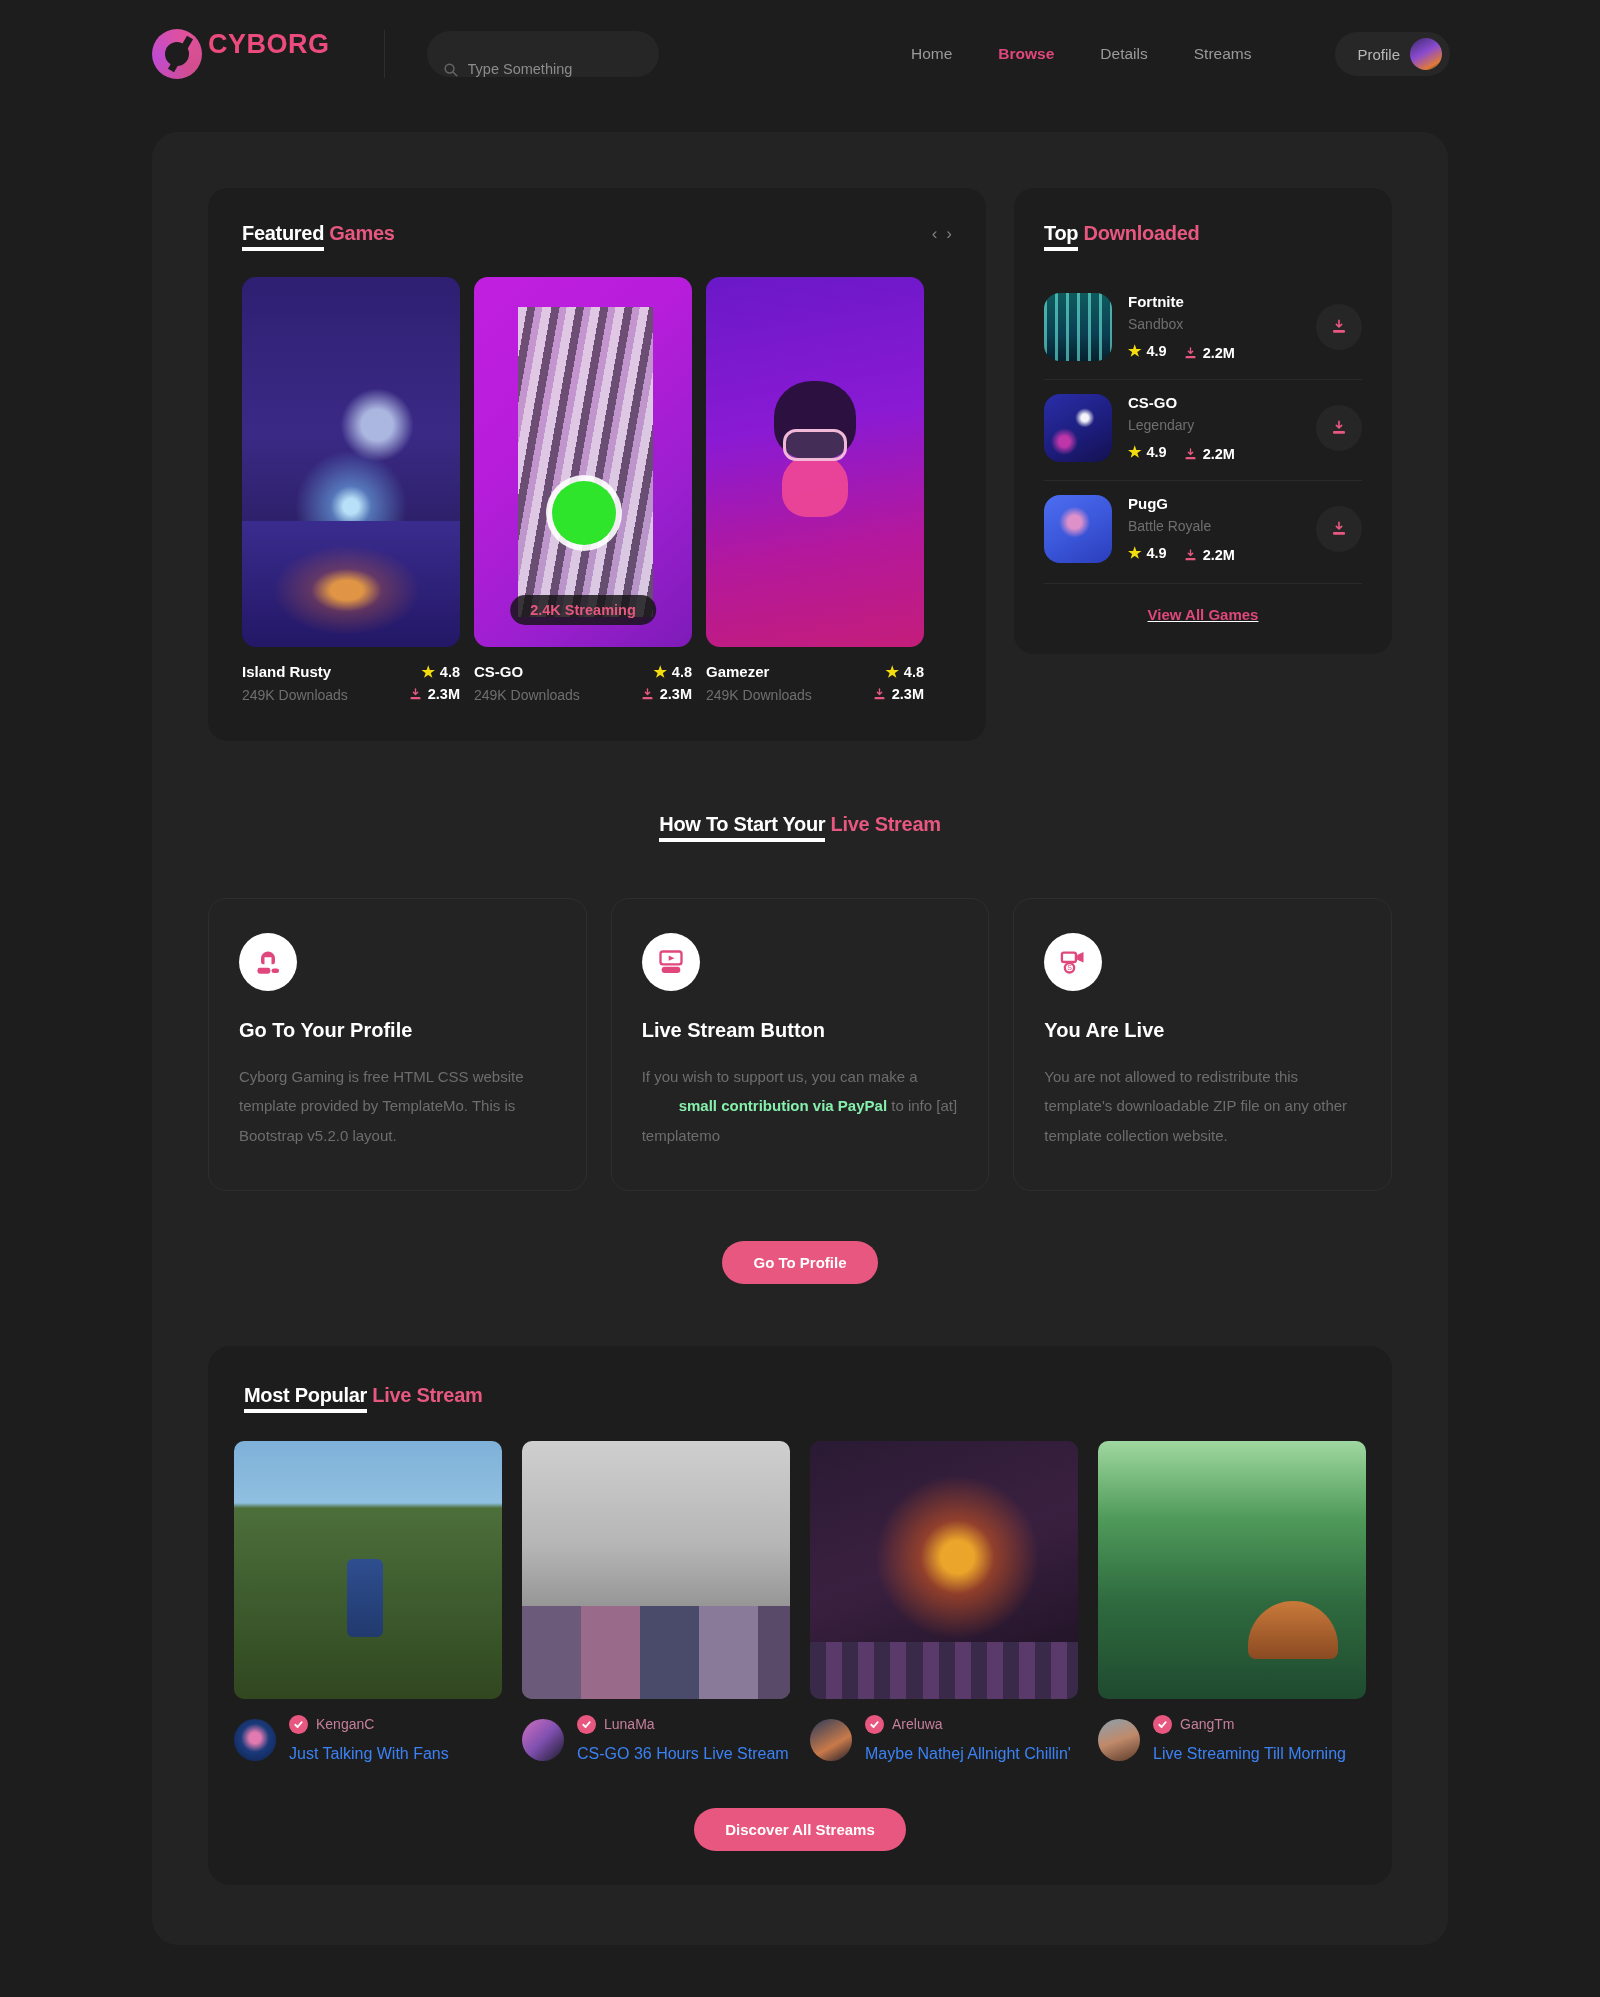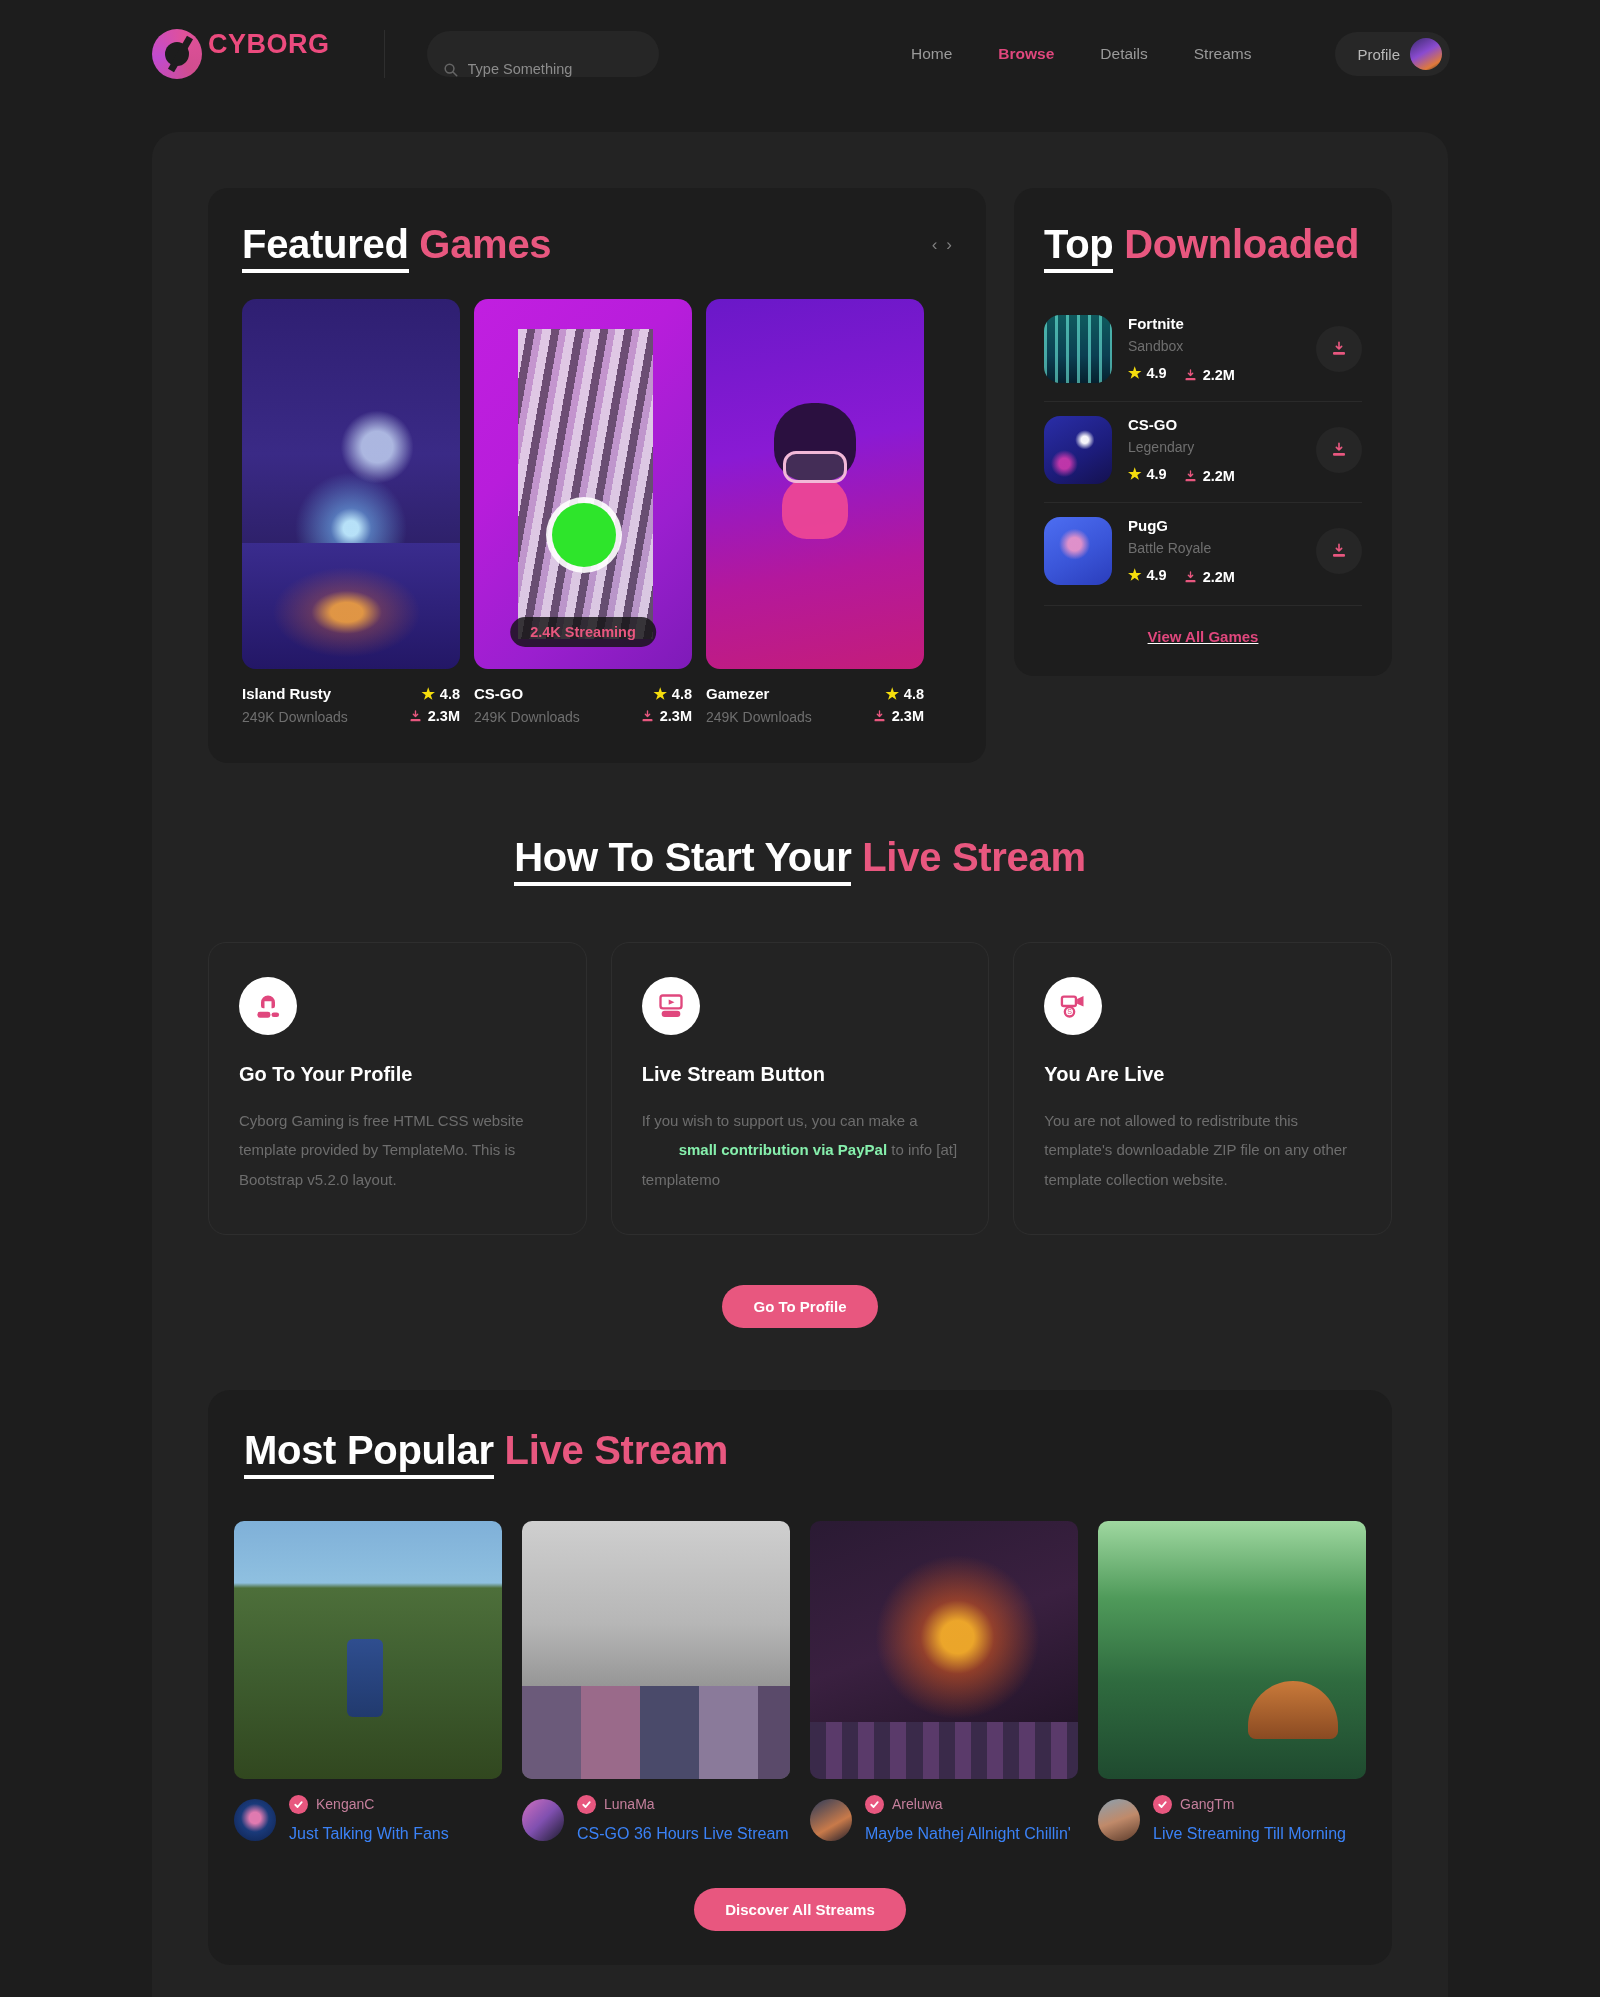--- a/index.html
+++ b/index.html
@@ -76,21 +76,21 @@
   }
 
   
   .shell {
     width: 1296px; margin: 24px auto 0;
     background: #232323; border-radius: 26px;
     padding: 56px 56px 60px;
   }
 
   
-  .sec-title { font-size: 40px; font-weight: 700; letter-spacing: -0.3px; }
+  .sec-title { font-size: 20px; font-weight: 700; letter-spacing: -0.3px; }
   .sec-title .u {
     color: #fff; border-bottom: 4px solid #fff; padding-bottom: 3px;
   }
   .sec-title .pk { color: #e8577f; }
 
   
   .top-row { display: flex; gap: 28px; align-items: flex-start; }
   .featured {
     flex: 1 1 auto; background: #1d1d1d; border-radius: 20px;
     padding: 34px 34px 38px;
@@ -239,21 +239,21 @@
     font-size: 15px; font-weight: 700;
     font-family: "Liberation Sans", sans-serif; cursor: pointer;
   }
 
   
   .popular {
     margin-top: 62px; background: #1d1d1d; border-radius: 22px;
     padding: 38px 26px 34px;
   }
   .popular .sec-title { margin-left: 10px; }
-  .stream-grid { display: flex; gap: 20px; margin-top: 48px; align-items: center; }
+  .stream-grid { display: flex; gap: 20px; margin-top: 34px; align-items: center; }
   .stream-card { flex: 1; }
   .stream-thumb {
     width: 100%; height: 258px; border-radius: 10px; overflow: hidden;
     position: relative;
   }
   .st-1 {
     background:
       linear-gradient(180deg, #7fb0d8 0%, #8fc0e0 24%, #4d6f3a 26%, #3f5e30 58%, #31471f 100%);
   }
   .st-1:after {

